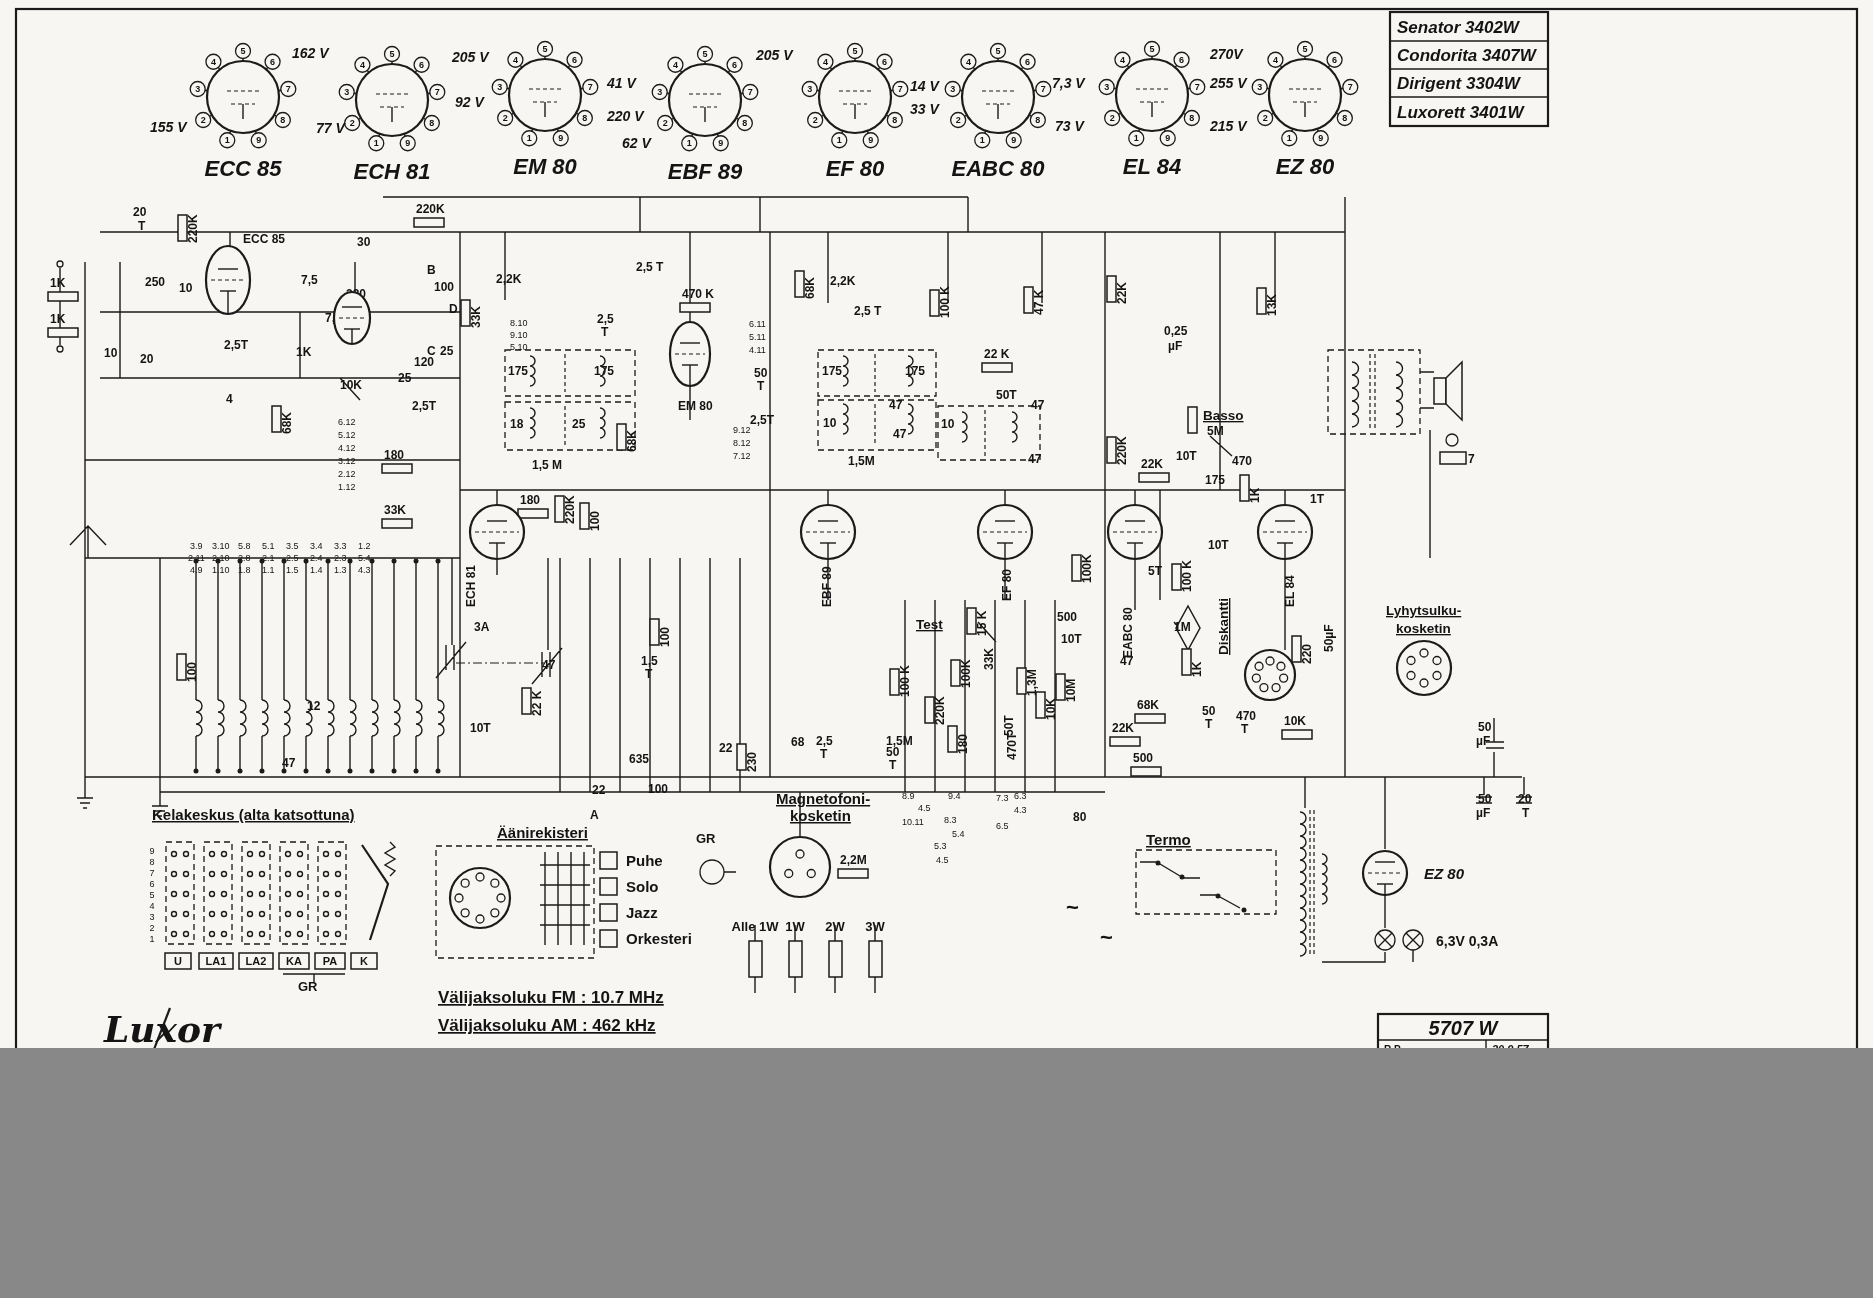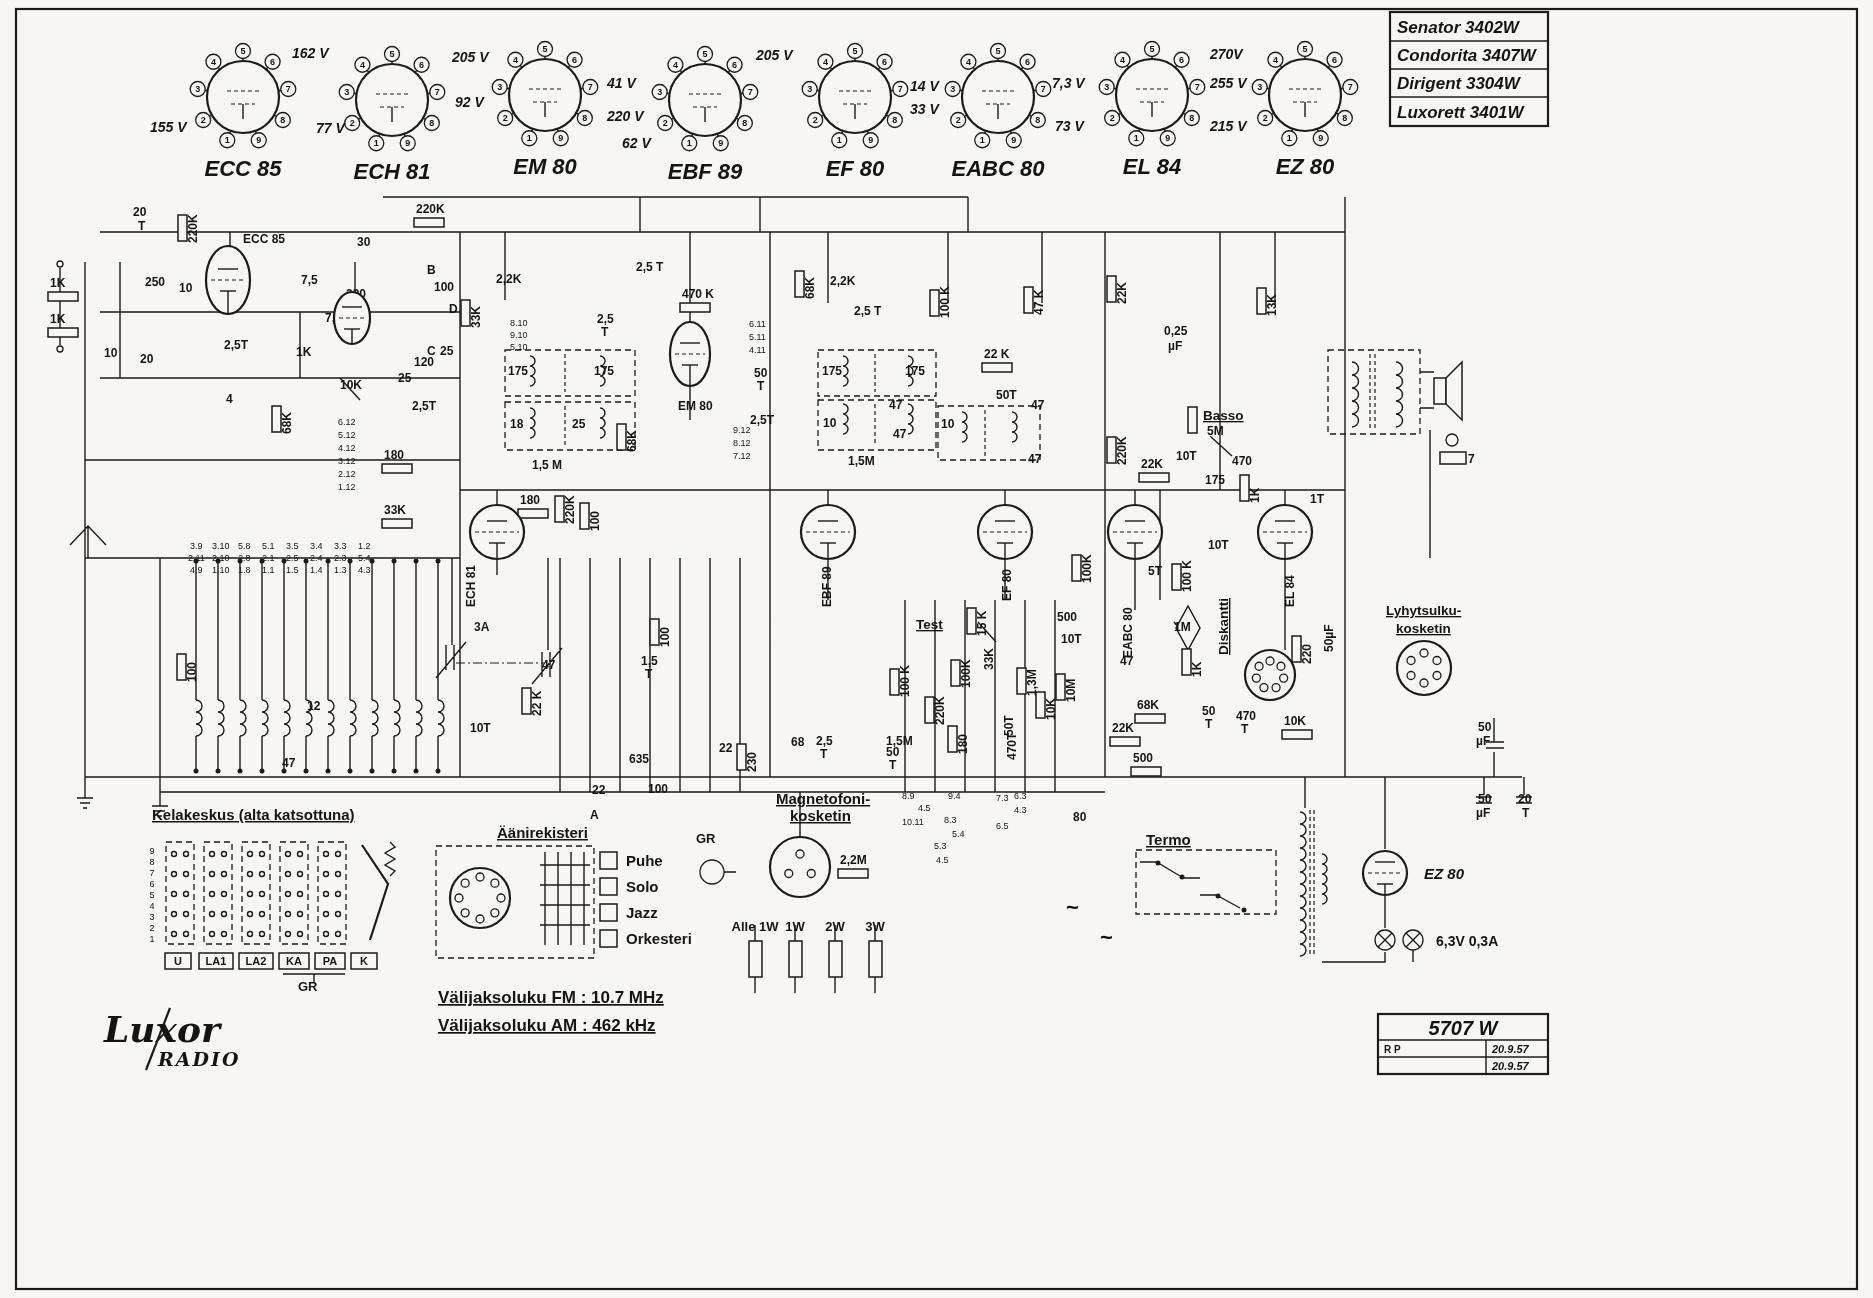--- a/index.html
+++ b/index.html
@@ -1,16 +1,16 @@
 <!DOCTYPE html>
 <html><head>
 <meta charset="utf-8">
 <style>
   html,body{margin:0;padding:0;background:#888;}
-  .sheet{width:1873px;height:1298px;background:#f7f6f2;position:relative;font-family:"Liberation Sans",sans-serif;overflow:hidden;}
+  .sheet{width:1873px;height:1048px;background:#f7f6f2;position:relative;font-family:"Liberation Sans",sans-serif;overflow:hidden;}
   svg{position:absolute;left:0;top:0;}
   text{fill:#141414;}
   .w1{stroke:#1b1b1b;stroke-width:1.4;fill:none;}
   .w2{stroke:#1b1b1b;stroke-width:2.2;fill:none;}
   .w2f{stroke:#1b1b1b;stroke-width:2.2;fill:#f7f6f2;}
   .w1f{stroke:#1b1b1b;stroke-width:1.3;fill:#f7f6f2;}
   .fillb{fill:#1b1b1b;stroke:none;}
   .dash{stroke:#1b1b1b;stroke-width:1.2;fill:none;stroke-dasharray:4 3;}
   .dashdot{stroke:#1b1b1b;stroke-width:1.2;fill:none;stroke-dasharray:9 3 2 3;}
   .dashbox{stroke:#1b1b1b;stroke-width:1.3;fill:none;stroke-dasharray:6 4;}

